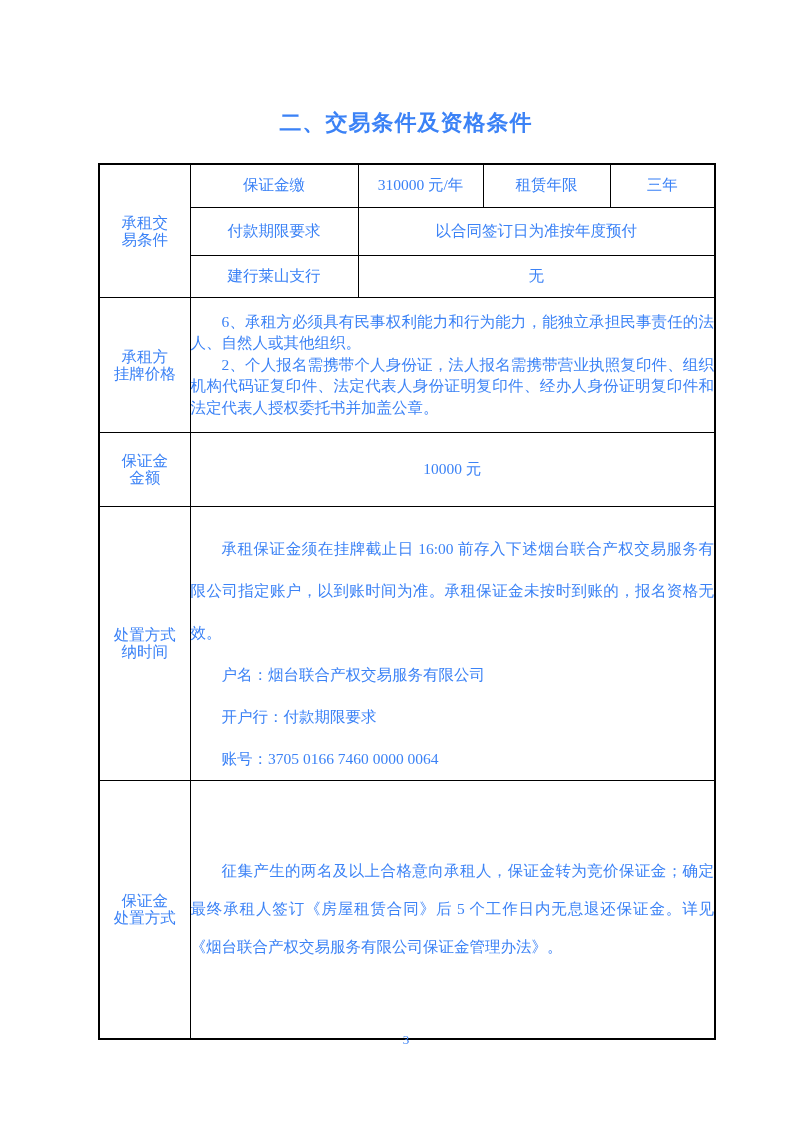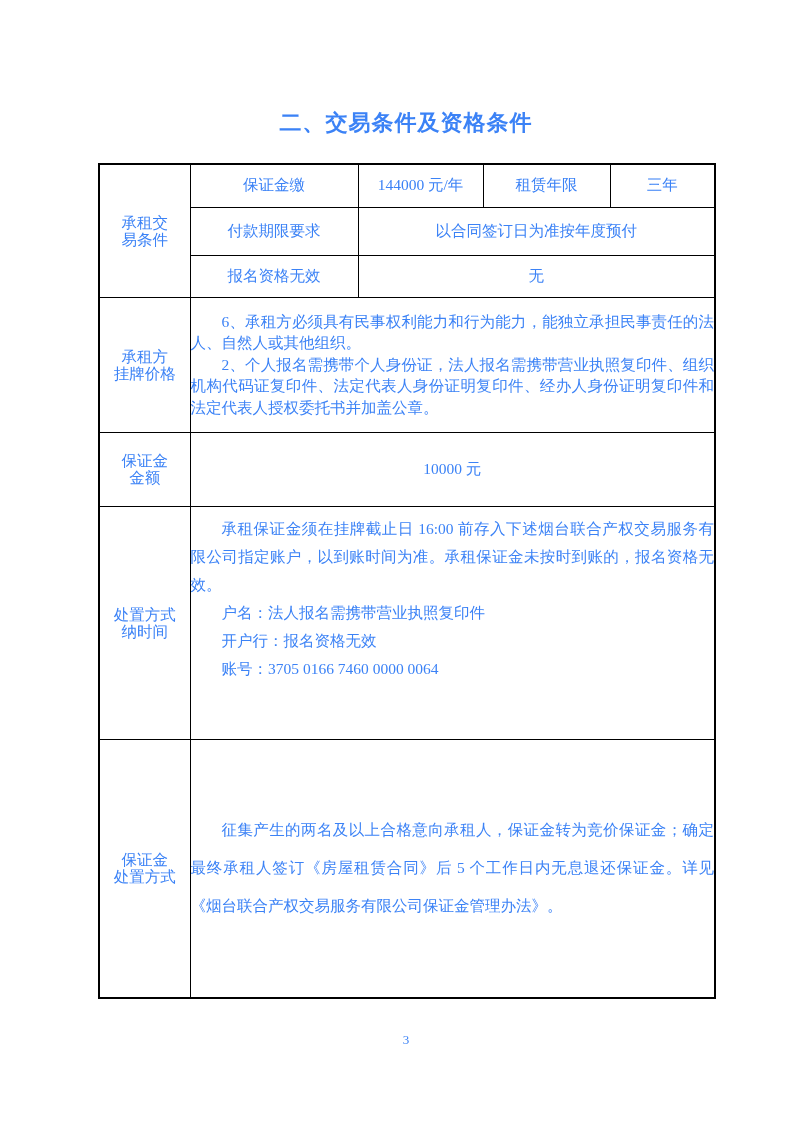--- a/index.html
+++ b/index.html
@@ -55,21 +55,21 @@
   .txt {
     vertical-align:middle;
     padding:0 10px 0 6px;
   }
   .txt p {
     margin:0;
     text-indent:2em;
     text-align:justify;
   }
   .r4 .txt { line-height:21.5px; }
-  .r6 .txt { line-height:28px; vertical-align:top; padding-top:8px; }
+  .r6 .txt { line-height:42px; vertical-align:top; padding-top:21px; }
   .r6 .txt p.acct { text-align:left; }
   .r7 .txt { line-height:38px; }
   .page-number {
     position:absolute;
     top:1024px; left:98px; width:616px;
     text-align:center;
     font-size:13px;
   }
 </style>
 </head>
@@ -85,52 +85,52 @@
       <col style="width:168px">
       <col style="width:125px">
       <col style="width:127px">
       <col style="width:105px">
     </colgroup>
     <tbody>
       <tr class="r1">
         <td class="lbl" rowspan="3">承租交
 易条件</td>
         <td class="hdr">保证金缴</td>
-        <td class="val">144000 元/年</td>
+        <td class="val">310000 元/年</td>
         <td class="hdr">租赁年限</td>
         <td class="val">三年</td>
       </tr>
       <tr class="r2">
         <td class="hdr">付款期限要求</td>
         <td class="val" colspan="3">以合同签订日为准按年度预付</td>
       </tr>
       <tr class="r3">
-        <td class="hdr">报名资格无效</td>
+        <td class="hdr">建行莱山支行</td>
         <td class="val" colspan="3">无</td>
       </tr>
       <tr class="r4">
         <td class="lbl">承租方
 挂牌价格</td>
         <td class="txt" colspan="4">
           <p>6、承租方必须具有民事权利能力和行为能力，能独立承担民事责任的法人、自然人或其他组织。</p>
           <p>2、个人报名需携带个人身份证，法人报名需携带营业执照复印件、组织机构代码证复印件、法定代表人身份证明复印件、经办人身份证明复印件和法定代表人授权委托书并加盖公章。</p>
         </td>
       </tr>
       <tr class="r5">
         <td class="lbl">保证金
 金额</td>
         <td class="val" colspan="4">10000 元</td>
       </tr>
       <tr class="r6">
         <td class="lbl">处置方式
 纳时间</td>
         <td class="txt" colspan="4">
           <p>承租保证金须在挂牌截止日 16:00 前存入下述烟台联合产权交易服务有限公司指定账户，以到账时间为准。承租保证金未按时到账的，报名资格无效。</p>
-          <p class="acct">户名：法人报名需携带营业执照复印件</p>
-          <p class="acct">开户行：报名资格无效</p>
+          <p class="acct">户名：烟台联合产权交易服务有限公司</p>
+          <p class="acct">开户行：付款期限要求</p>
           <p class="acct">账号：3705 0166 7460 0000 0064</p>
         </td>
       </tr>
       <tr class="r7">
         <td class="lbl">保证金
 处置方式</td>
         <td class="txt" colspan="4">
           <p>征集产生的两名及以上合格意向承租人，保证金转为竞价保证金；确定最终承租人签订《房屋租赁合同》后 5 个工作日内无息退还保证金。详见《烟台联合产权交易服务有限公司保证金管理办法》。</p>
         </td>
       </tr>

